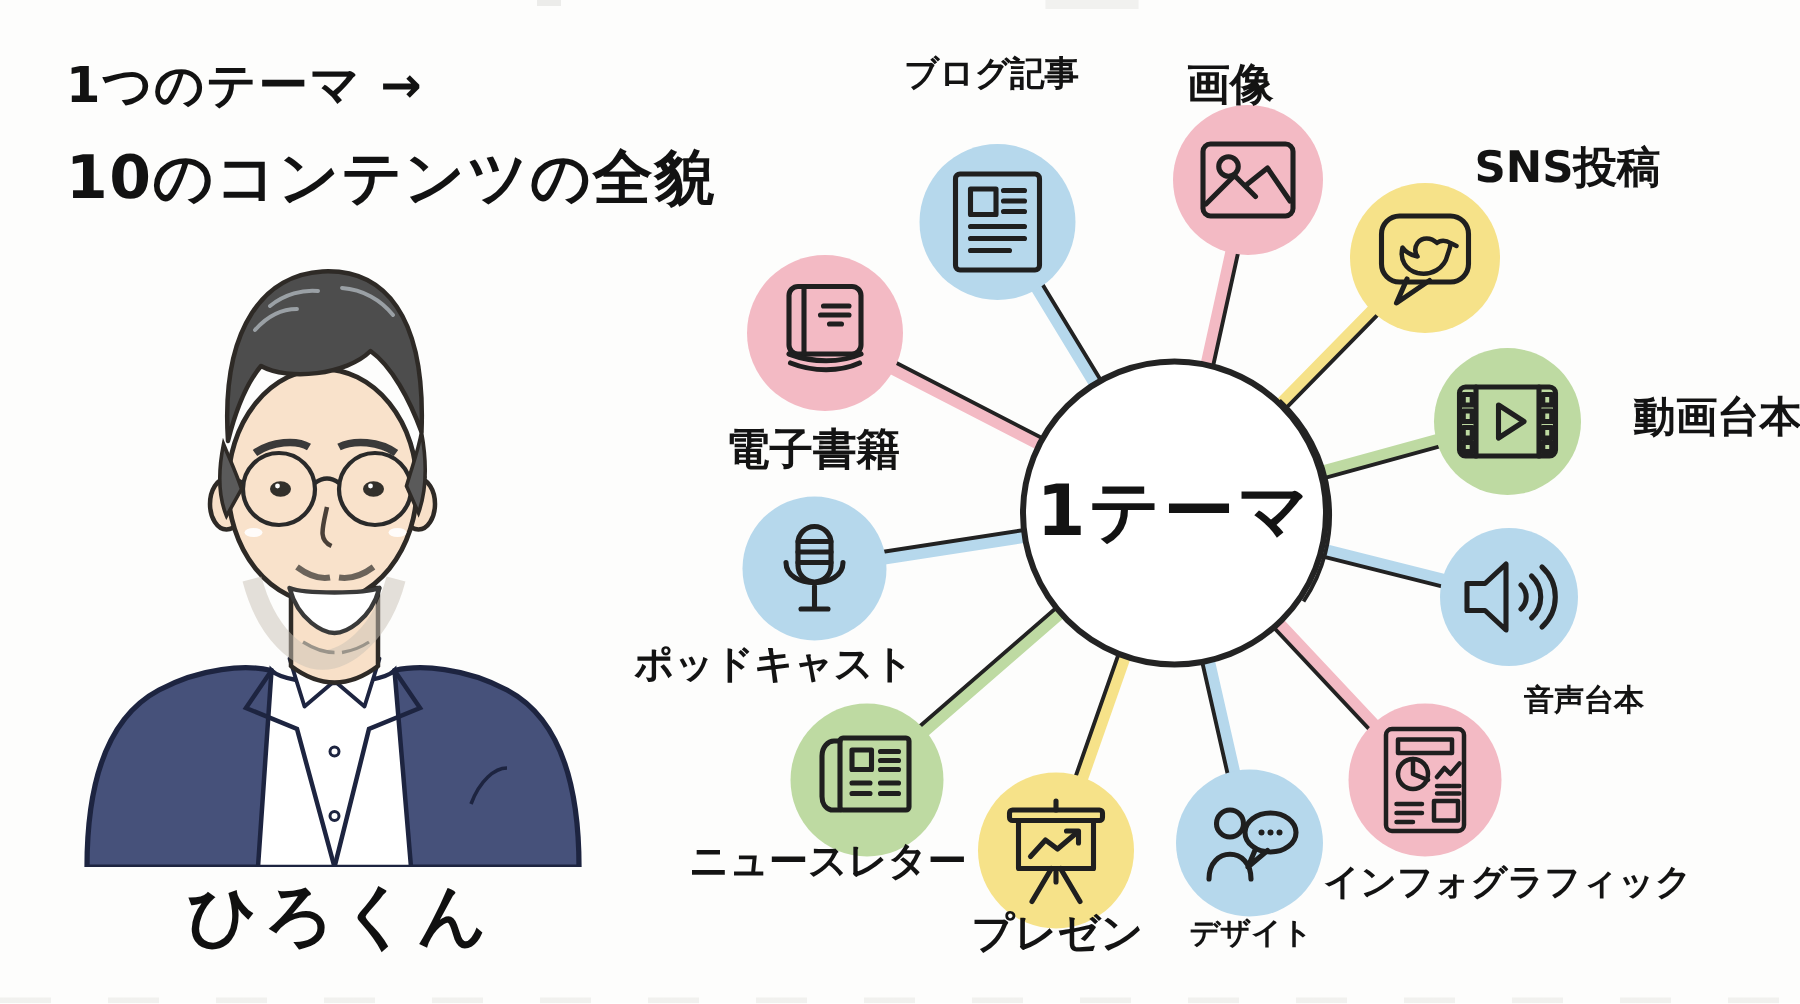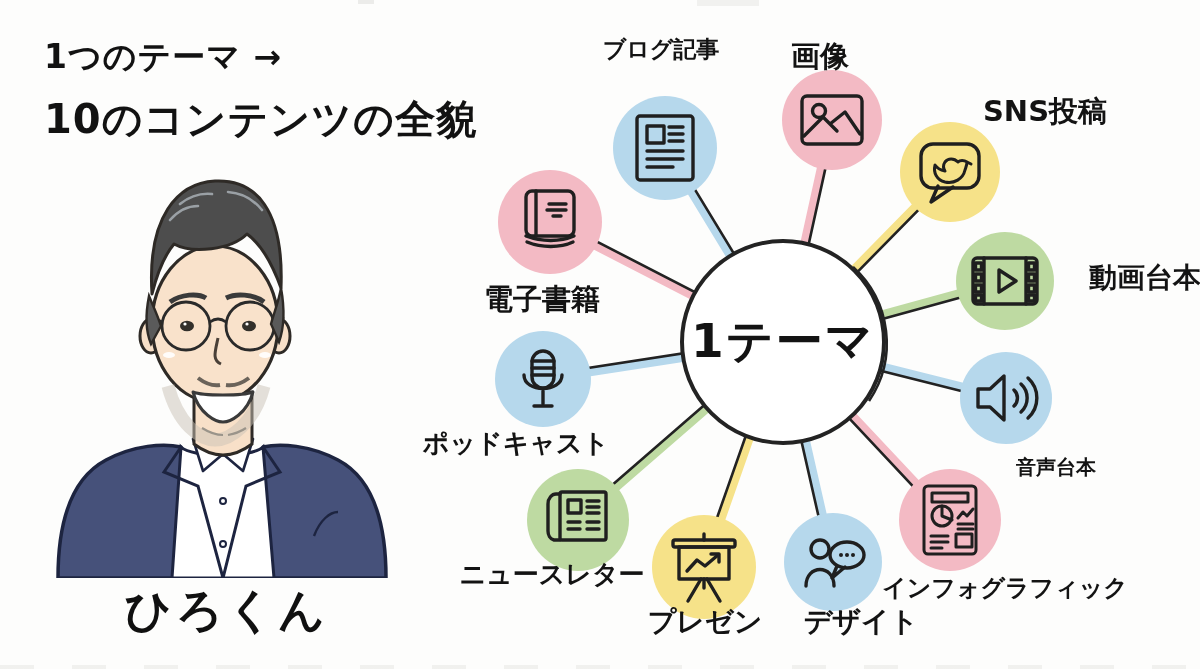--- a/index.html
+++ b/index.html
@@ -198,21 +198,21 @@
     </g>
   </svg>
 
   <div class="nlabel center-label" style="left:783px;top:341px;">1テーマ</div>
   <div class="nlabel" style="left:661px;top:49px;font-size:23px;">ブログ記事</div>
   <div class="nlabel" style="left:820px;top:57px;font-size:29px;">画像</div>
   <div class="nlabel" style="left:1045px;top:112px;font-size:29px;">SNS投稿</div>
   <div class="nlabel" style="left:1121px;top:278px;font-size:28px;margin-left:24px;">動画台本</div>
   <div class="nlabel" style="left:1056px;top:467px;font-size:20px;">音声台本</div>
   <div class="nlabel" style="left:1005px;top:588px;font-size:24px;">インフォグラフィック</div>
-  <div class="nlabel" style="left:861px;top:622px;font-size:28px;">デザイト</div>
+  <div class="nlabel" style="left:834px;top:622px;font-size:20px;">デザイト</div>
   <div class="nlabel" style="left:705px;top:622px;font-size:28px;">プレゼン</div>
   <div class="nlabel" style="left:552px;top:574px;font-size:26px;">ニュースレター</div>
   <div class="nlabel" style="left:516px;top:443px;font-size:26px;">ポッドキャスト</div>
   <div class="nlabel" style="left:542px;top:300px;font-size:29px;">電子書籍</div>
 
   <div class="abs title">
     <div class="l1">1つのテーマ →</div>
     <div class="l2">10のコンテンツの全貌</div>
   </div>
 

